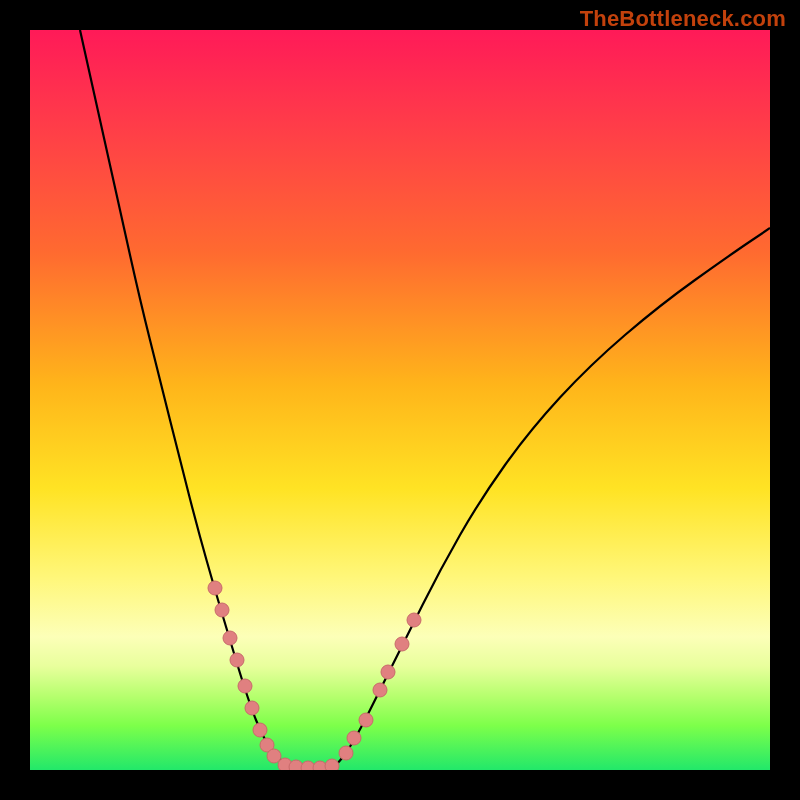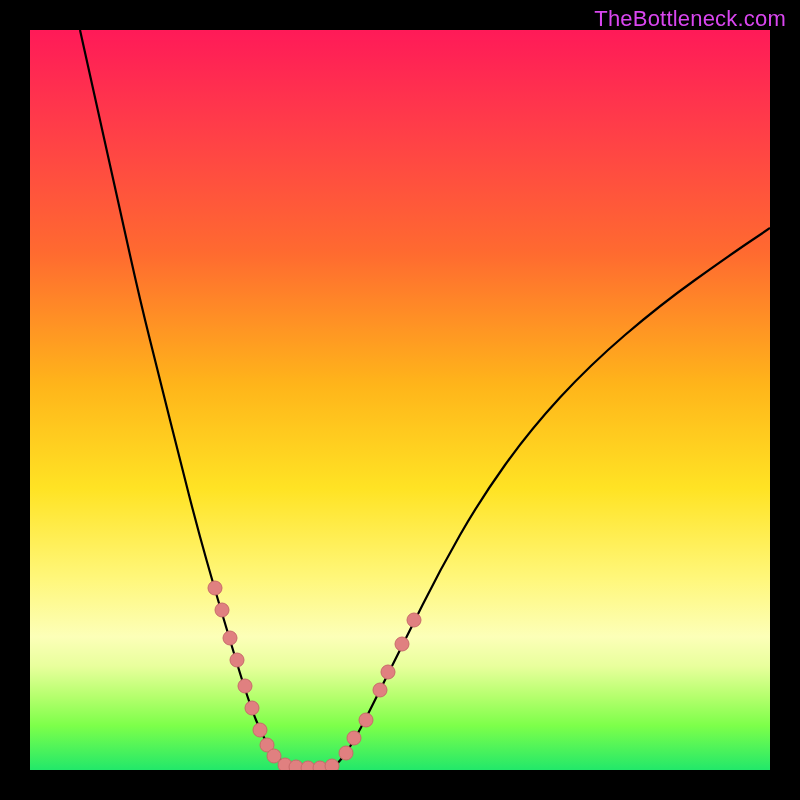--- a/index.html
+++ b/index.html
@@ -37,22 +37,22 @@
       #b6ff6e 90%,
       #7dff4a 94%,
       #22e86a 100%
     );
   }
   .watermark {
     position: absolute;
     top: 6px;
     right: 14px;
     font-size: 22px;
-    font-weight: 400;
-    color: #d946ef;
+    font-weight: 700;
+    color: #c2410c;
     letter-spacing: 0.2px;
     user-select: none;
   }
   svg.curves {
     position: absolute;
     left: 0;
     top: 0;
     width: 740px;
     height: 740px;
   }

